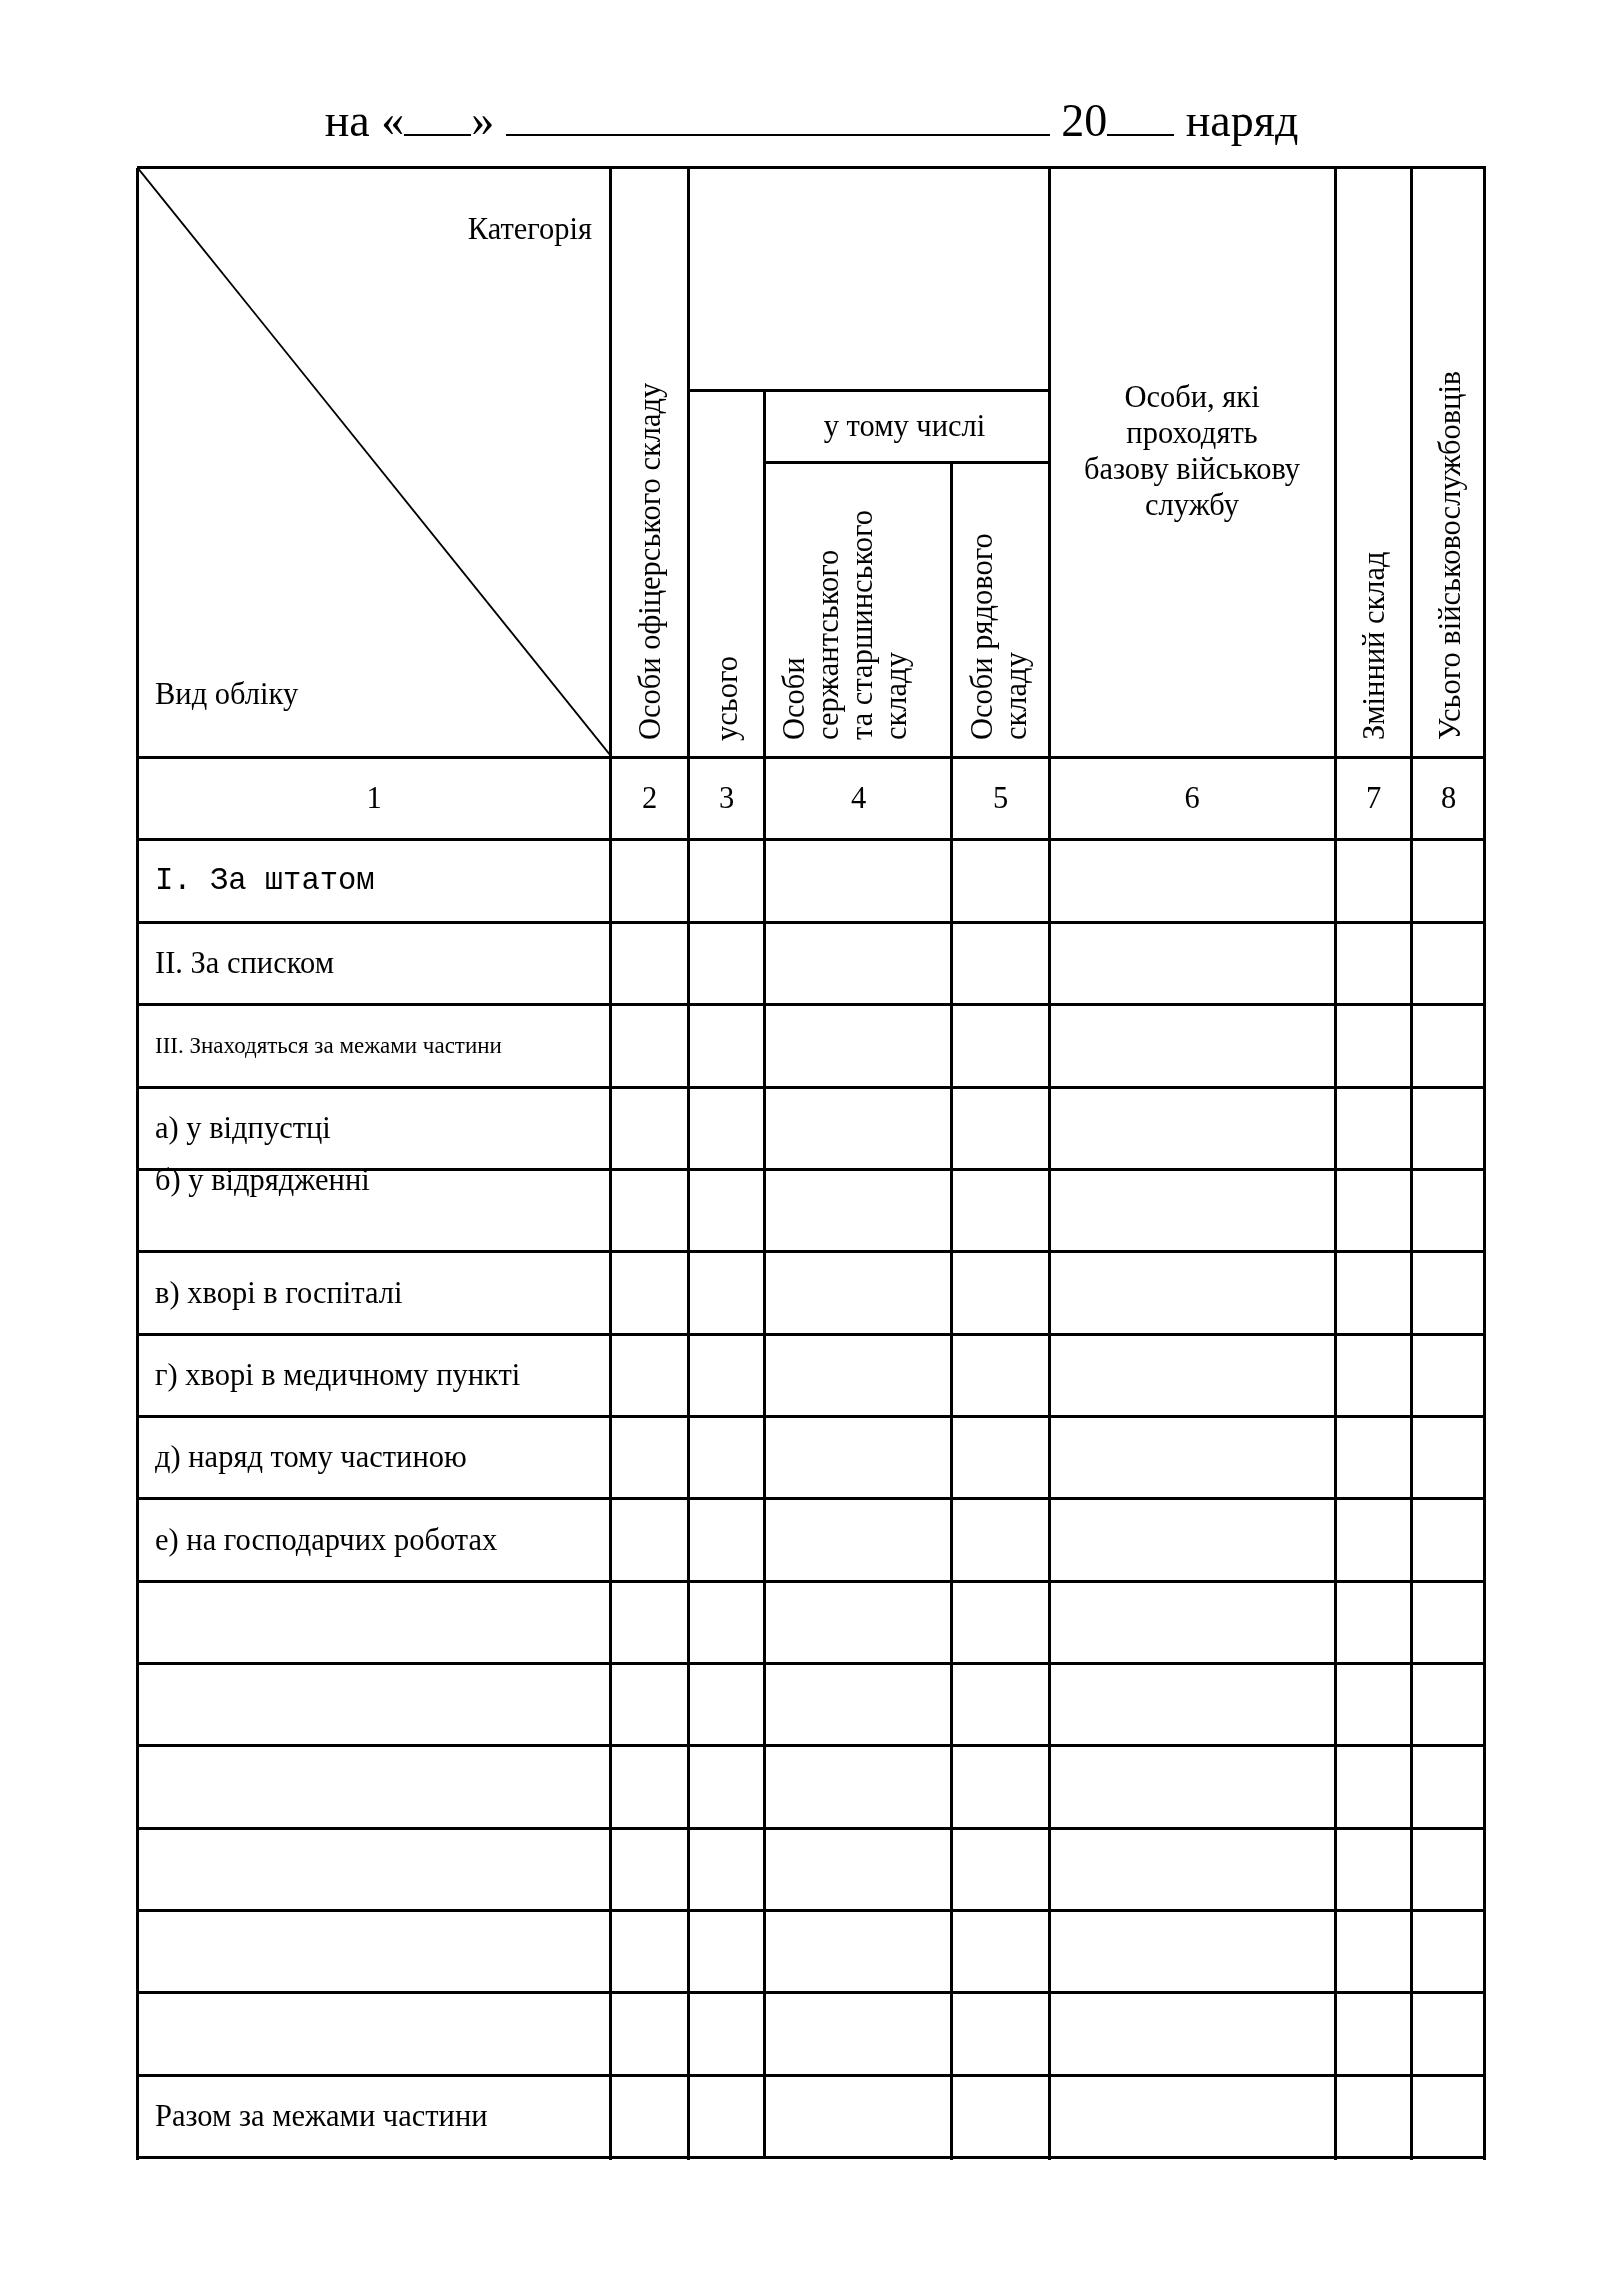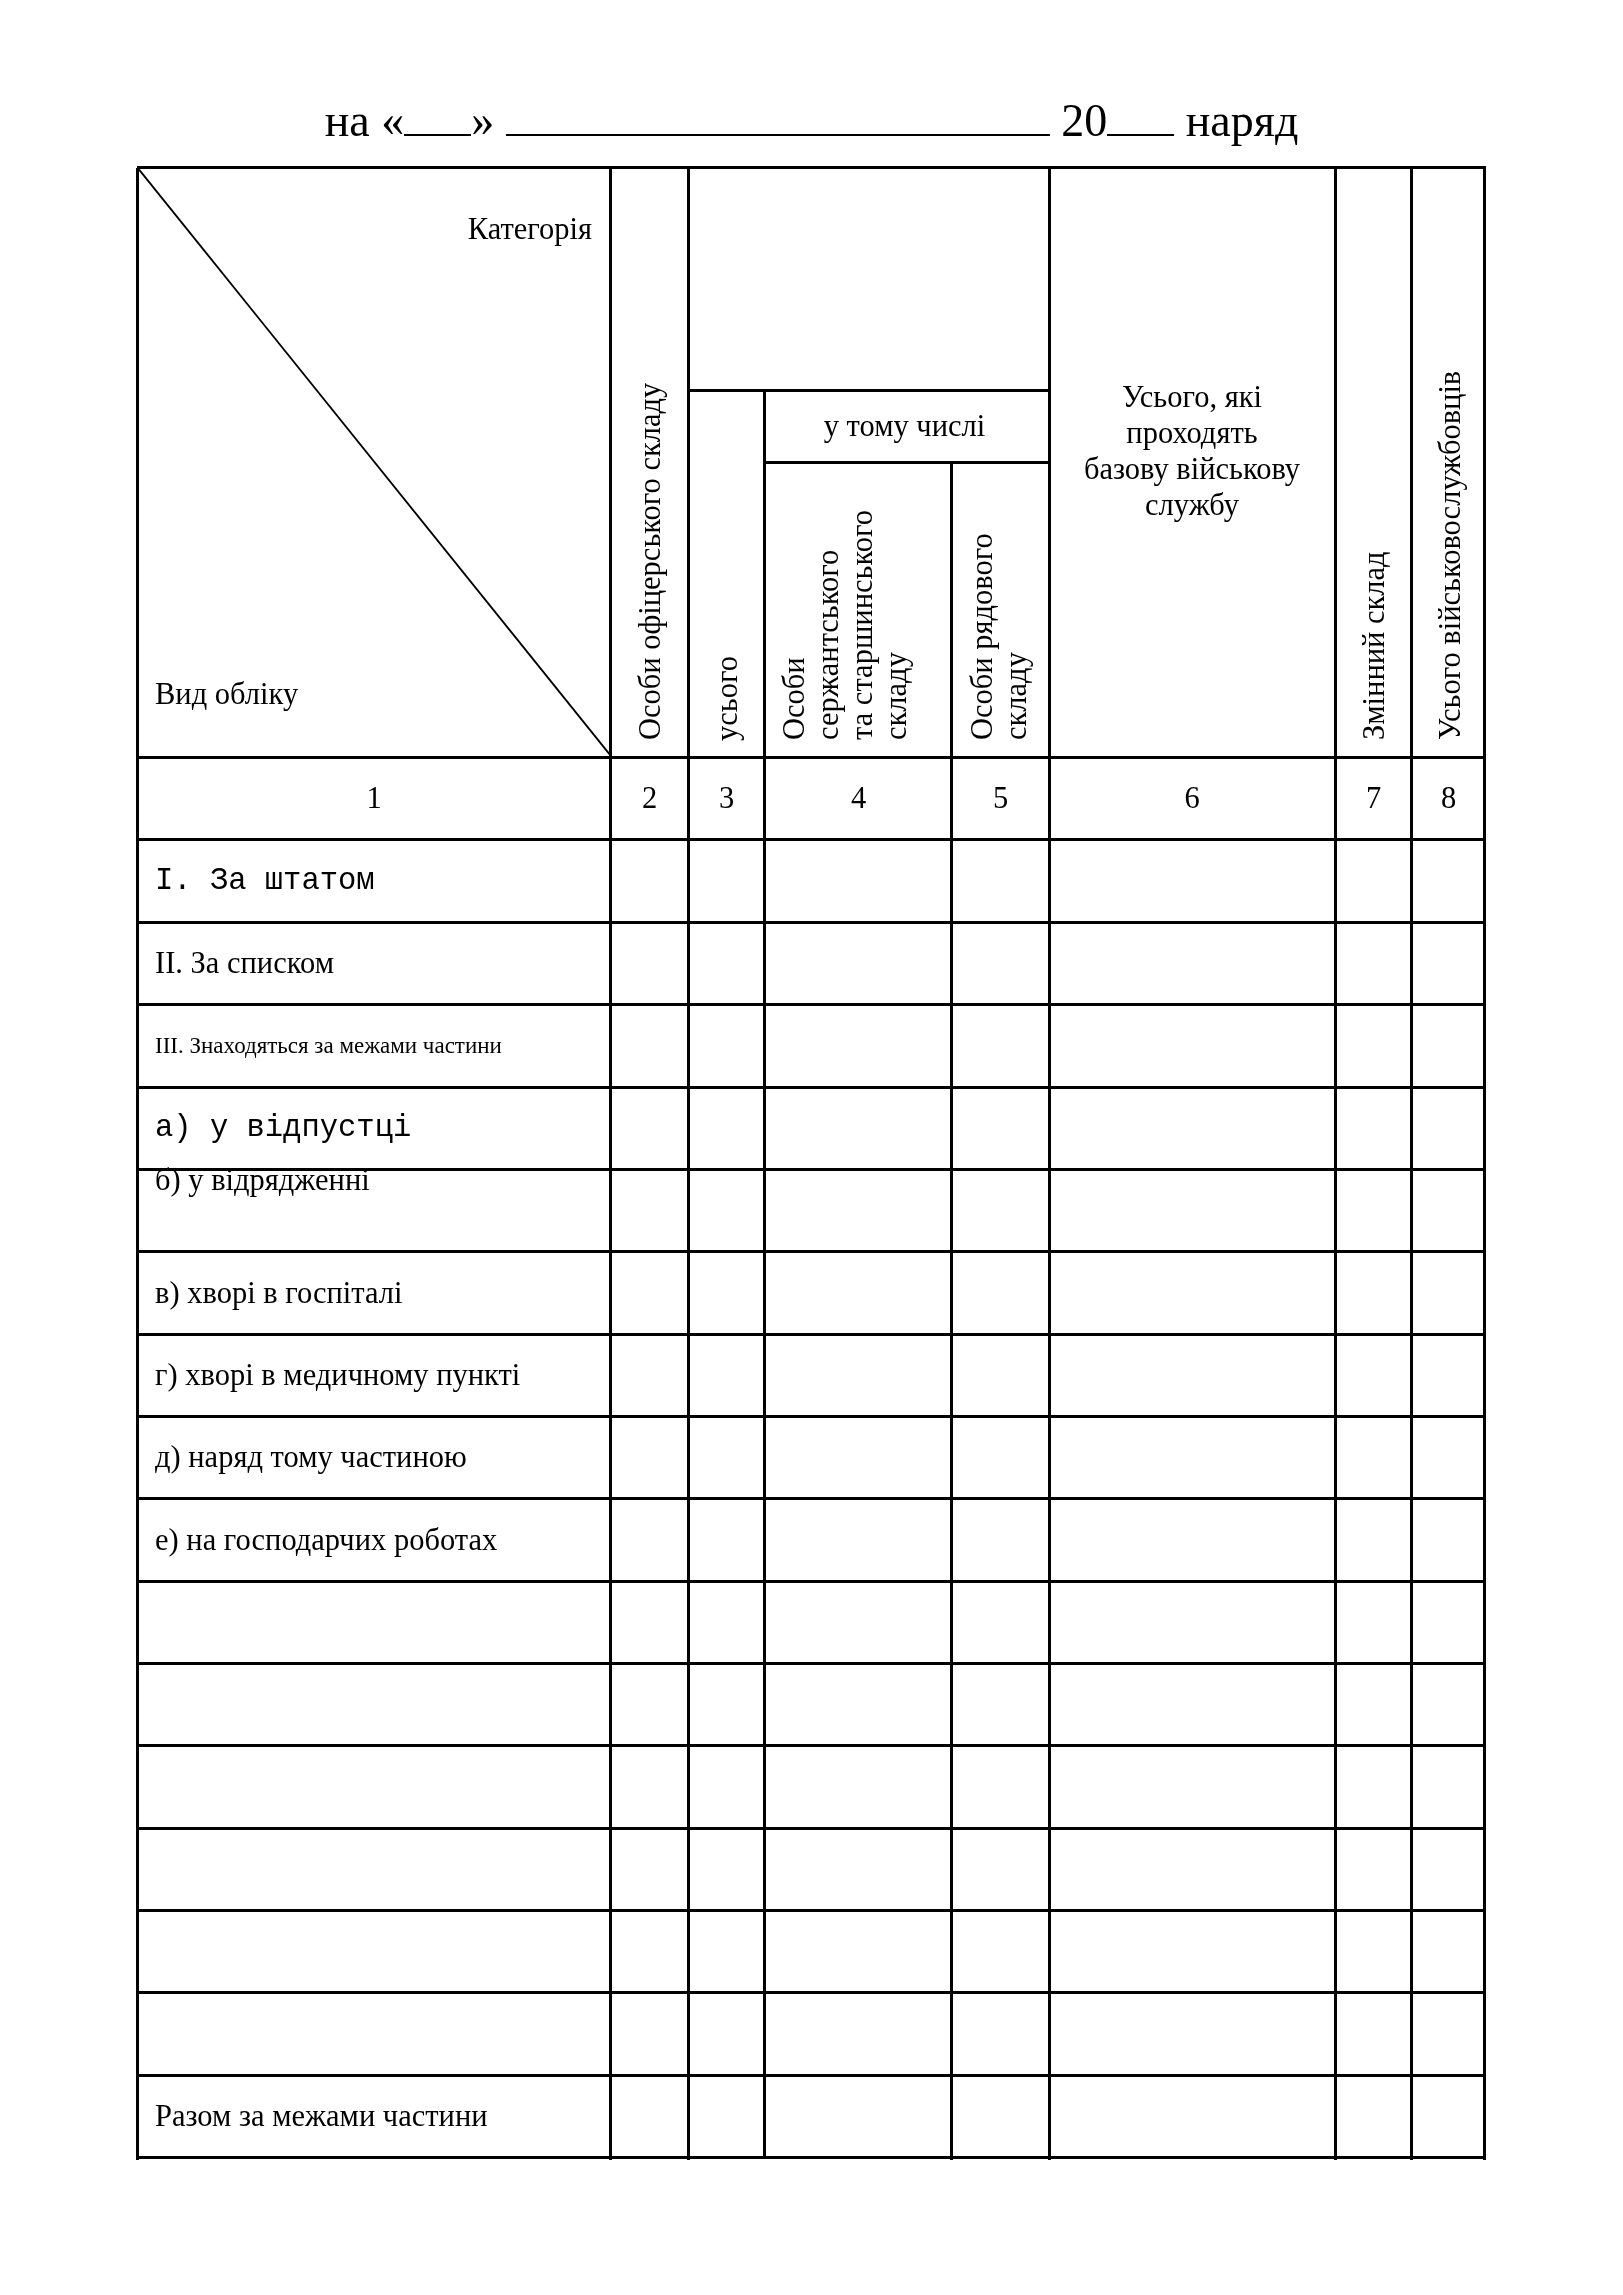--- a/index.html
+++ b/index.html
@@ -75,21 +75,21 @@
   <div class="txt center" style="left:765px;top:408px;width:279px;">у тому числі</div>
 
   <div class="vert" style="left:777px;top:472px;height:268px;">Особи
 сержантського
 та старшинського
 складу</div>
   <div class="vert" style="left:965px;top:472px;height:268px;">Особи рядового
 складу</div>
 
   <div class="txt center" style="left:1049px;top:379px;width:286px;">
-    <div>Усього, які</div>
+    <div>Особи, які</div>
     <div>проходять</div>
     <div>базову військову</div>
     <div>службу</div>
   </div>
 
   <div class="vert" style="left:1357px;top:509px;height:231px;">Змінний склад</div>
   <div class="vert" style="left:1433px;top:305px;height:435px;">Усього військовослужбовців</div>
 
   <div id="numrow">
       <div class="num" style="left: 137px; width: 474px; top: 757px;">1</div>
@@ -126,21 +126,21 @@
         <div class="rowlabel small" style="top: 1005px;">III. Знаходяться за межами частини</div>
         <div class="cell-input" style="left: 613px; top: 1006px; width: 74px; height: 79px;"></div>
         <div class="cell-input" style="left: 690px; top: 1006px; width: 73px; height: 79px;"></div>
         <div class="cell-input" style="left: 767px; top: 1006px; width: 183px; height: 79px;"></div>
         <div class="cell-input" style="left: 954px; top: 1006px; width: 93px; height: 79px;"></div>
         <div class="cell-input" style="left: 1051px; top: 1006px; width: 282px; height: 79px;"></div>
         <div class="cell-input" style="left: 1337px; top: 1006px; width: 73px; height: 79px;"></div>
         <div class="cell-input" style="left: 1414px; top: 1006px; width: 69px; height: 79px;"></div>
       </div>
       <div>
-        <div class="rowlabel" style="top: 1087px; font-family: Liberation Mono, monospace;">а) у відпустці</div>
+        <div class="rowlabel" style="top: 1087px;">а) у відпустці</div>
         <div class="cell-input" style="left: 613px; top: 1089px; width: 74px; height: 79px;"></div>
         <div class="cell-input" style="left: 690px; top: 1089px; width: 73px; height: 79px;"></div>
         <div class="cell-input" style="left: 767px; top: 1089px; width: 183px; height: 79px;"></div>
         <div class="cell-input" style="left: 954px; top: 1089px; width: 93px; height: 79px;"></div>
         <div class="cell-input" style="left: 1051px; top: 1089px; width: 282px; height: 79px;"></div>
         <div class="cell-input" style="left: 1337px; top: 1089px; width: 73px; height: 79px;"></div>
         <div class="cell-input" style="left: 1414px; top: 1089px; width: 69px; height: 79px;"></div>
       </div>
       <div>
         <div class="rowlabel" style="top: 1139px;">б) у відрядженні</div>

